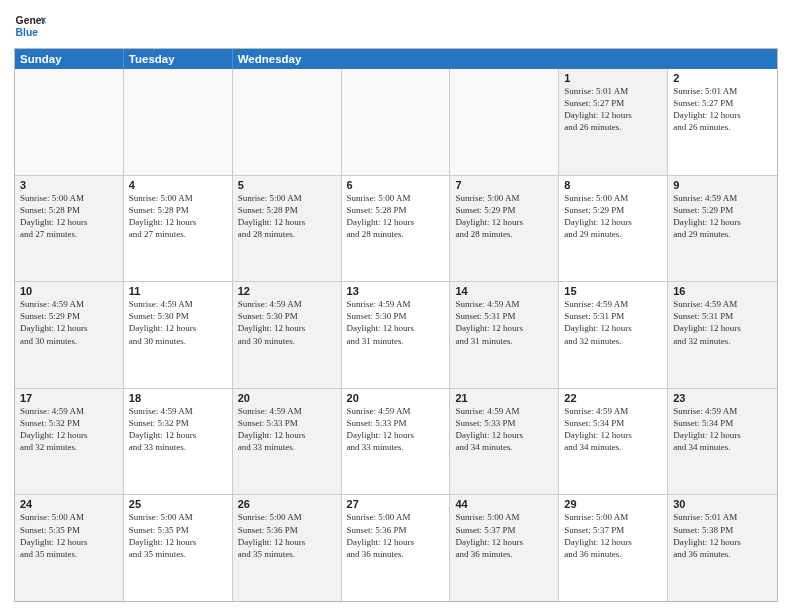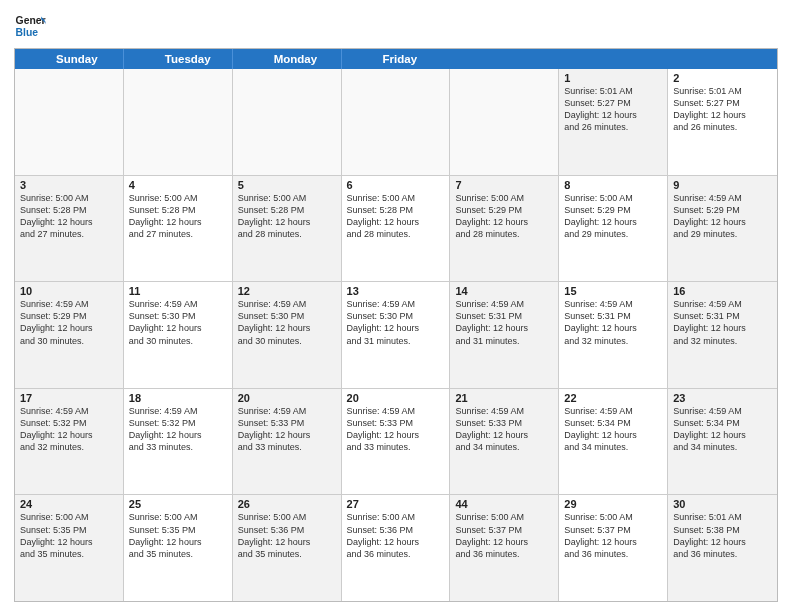--- a/index.html
+++ b/index.html
@@ -55,21 +55,20 @@
       grid-template-columns: repeat(7, 1fr);
       background: #2575c4;
     }
     .cal-header-cell {
       color: #fff;
       font-size: 11.5px;
       font-weight: bold;
       padding: 4px 5px;
       border-right: 1px solid #4a90d9;
       text-align: left;
-      margin-left: 36px;
     }
     .cal-header-cell:last-child { border-right: none; }
     .cal-body {
       display: flex;
       flex-direction: column;
       flex: 1;
     }
     .cal-row {
       display: grid;
       grid-template-columns: repeat(7, 1fr);
@@ -93,20 +92,21 @@
       font-size: 11px;
       font-weight: bold;
       color: #222;
       display: block;
       margin-bottom: 1px;
     }
     .cell-text {
       font-size: 9px;
       color: #333;
       line-height: 1.35;
+      font-family: Liberation Serif, serif;
     }
   </style>
 </head>
 <body>
 
 <div class="page">
   <div class="header">
     <div class="logo">
       <svg class="logo-icon" viewBox="0 0 40 40">
         <text x="2" y="18" font-size="13" font-weight="bold" fill="#222" font-family="Arial">General</text>
@@ -118,22 +118,21 @@
     <div class="title-block">
       <div class="month-title"></div>
       <div class="subtitle"></div>
     </div>
   </div>
 
   <div class="calendar">
     <div class="cal-header">
     <div class="cal-header-cell">Sunday</div>
         <div class="cal-header-cell">Tuesday</div>
-        <div class="cal-header-cell">Monday</div>
-        <div class="cal-header-cell">Friday</div>
+        <div class="cal-header-cell">Wednesday</div>
       </div>
     <div class="cal-body">
     <div class="cal-row">
           <div class="cal-cell empty"></div>
           <div class="cal-cell empty"></div>
           <div class="cal-cell empty"></div>
           <div class="cal-cell empty"></div>
           <div class="cal-cell empty"></div>
           <div class="cal-cell shaded">
             <span class="day-num">1</span>

